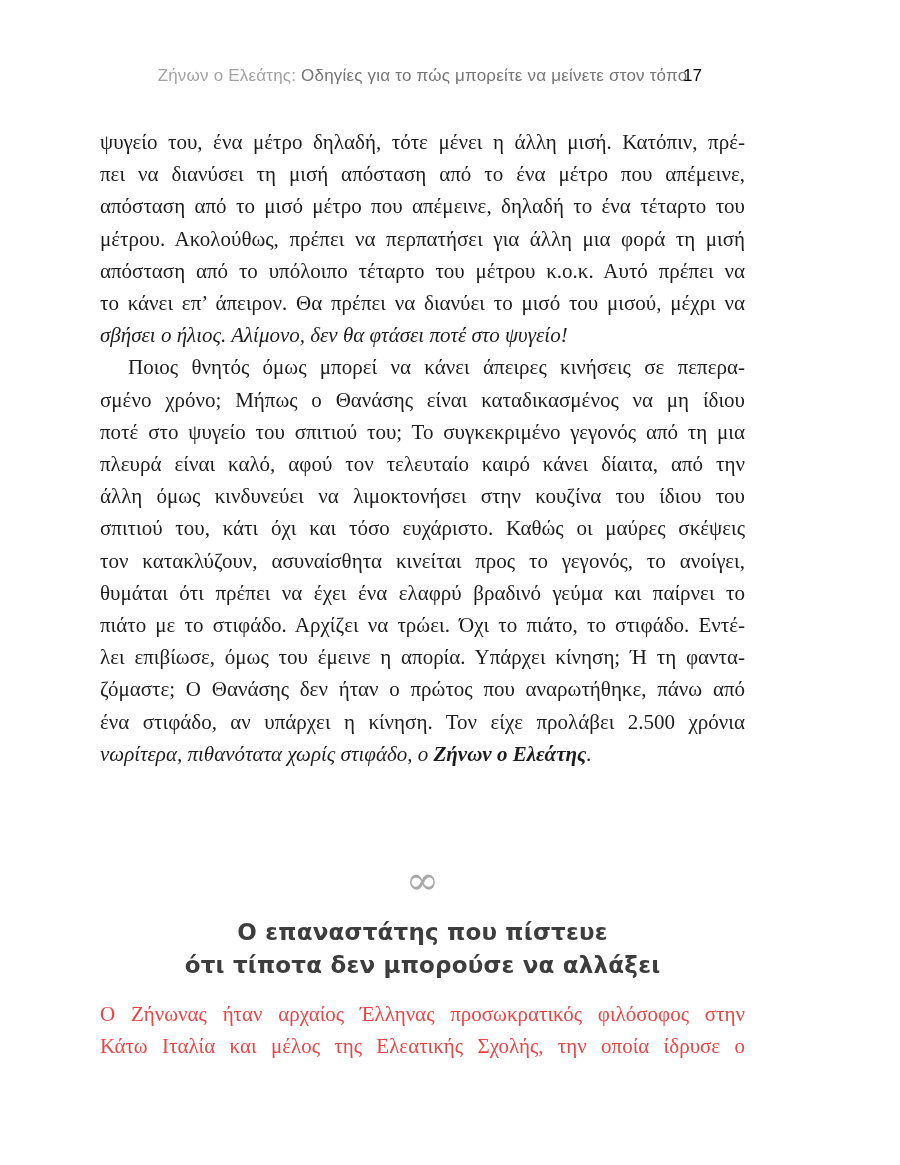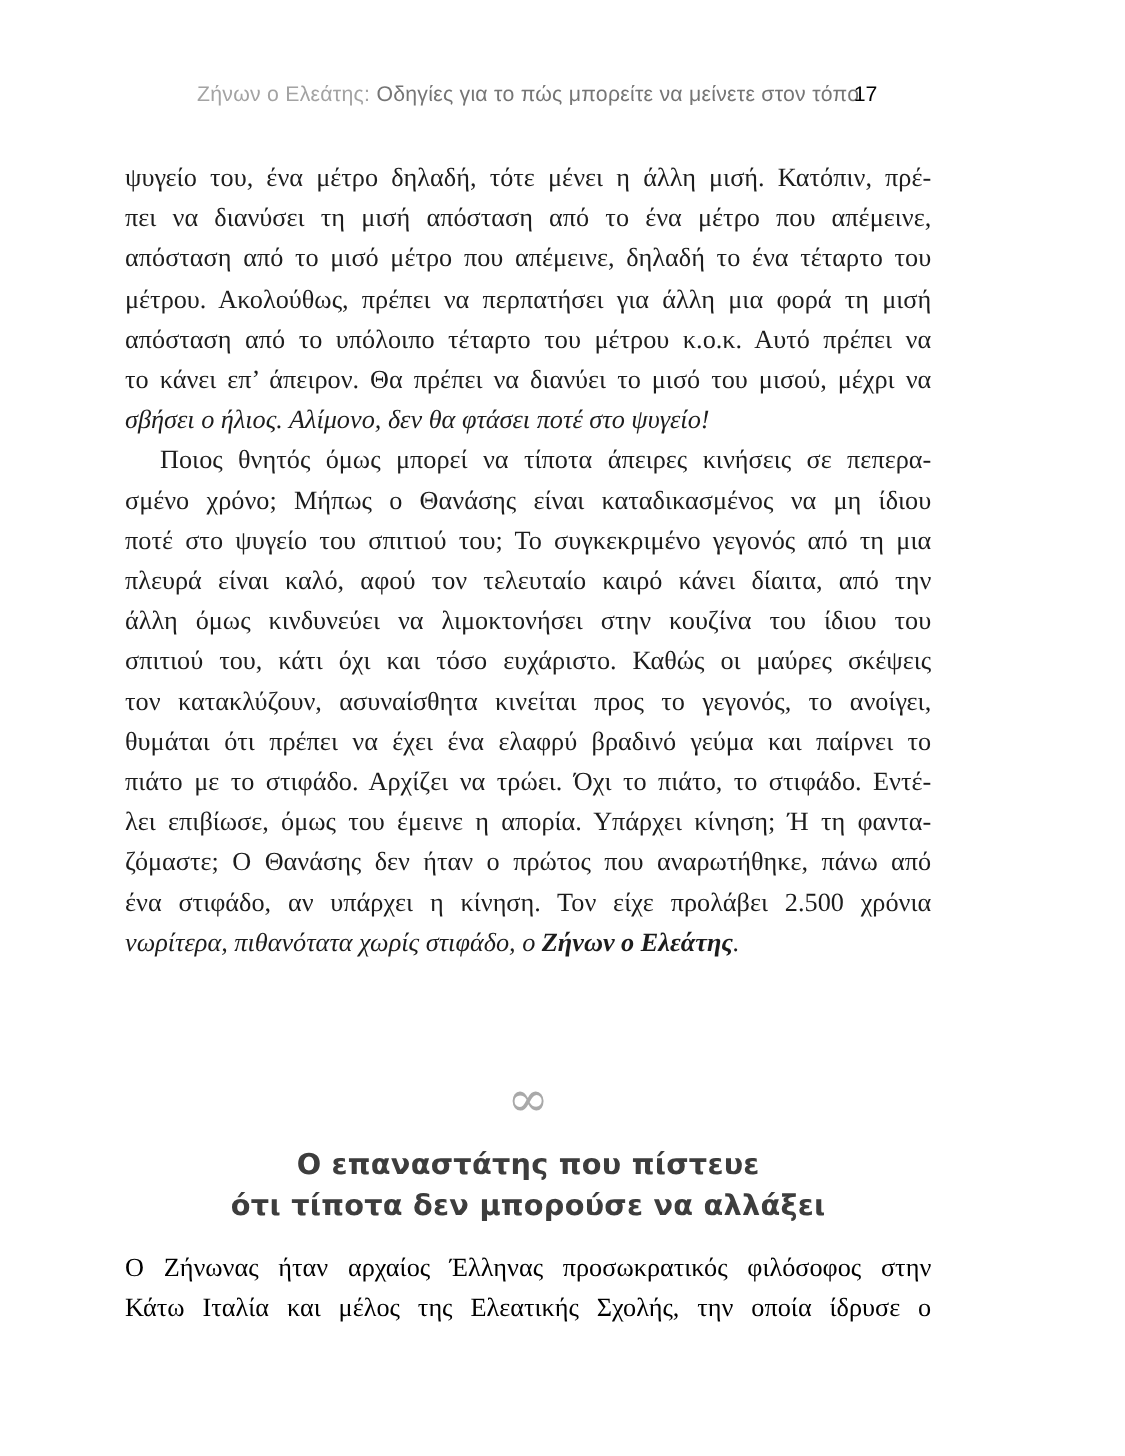--- a/index.html
+++ b/index.html
@@ -91,21 +91,21 @@
     text-align: center;
   }
   
   .closing-text {
     position: absolute;
     top: 998px;
     left: 100px;
     width: 645px;
     font-size: 21px;
     line-height: 32.2px;
-    color: #000000;
+    color: #ef4444;
   }
   .closing-text .line {
     text-align: justify;
     text-align-last: justify;
   }
 </style>
 </head>
 <body>
 
 <div id="page">
@@ -118,21 +118,21 @@
   <div class="folio">17</div>
 
   <div class="body-text">
       <div class="line">ψυγείο του, ένα μέτρο δηλαδή, τότε μένει η άλλη μισή. Κατόπιν, πρέ-</div>
       <div class="line">πει να διανύσει τη μισή απόσταση από το ένα μέτρο που απέμεινε,</div>
       <div class="line">απόσταση από το μισό μέτρο που απέμεινε, δηλαδή το ένα τέταρτο του</div>
       <div class="line">μέτρου. Ακολούθως, πρέπει να περπατήσει για άλλη μια φορά τη μισή</div>
       <div class="line">απόσταση από το υπόλοιπο τέταρτο του μέτρου κ.ο.κ. Αυτό πρέπει να</div>
       <div class="line">το κάνει επ’ άπειρον. Θα πρέπει να διανύει το μισό του μισού, μέχρι να</div>
       <div class="line last">σβήσει ο ήλιος. Αλίμονο, δεν θα φτάσει ποτέ στο ψυγείο!</div>
-      <div class="line indent">Ποιος θνητός όμως μπορεί να τίποτα άπειρες κινήσεις σε πεπερα-</div>
+      <div class="line indent">Ποιος θνητός όμως μπορεί να κάνει άπειρες κινήσεις σε πεπερα-</div>
       <div class="line">σμένο χρόνο; Μήπως ο Θανάσης είναι καταδικασμένος να μη ίδιου</div>
       <div class="line">ποτέ στο ψυγείο του σπιτιού του; Το συγκεκριμένο γεγονός από τη μια</div>
       <div class="line">πλευρά είναι καλό, αφού τον τελευταίο καιρό κάνει δίαιτα, από την</div>
       <div class="line">άλλη όμως κινδυνεύει να λιμοκτονήσει στην κουζίνα του ίδιου του</div>
       <div class="line">σπιτιού του, κάτι όχι και τόσο ευχάριστο. Καθώς οι μαύρες σκέψεις</div>
       <div class="line">τον κατακλύζουν, ασυναίσθητα κινείται προς το γεγονός, το ανοίγει,</div>
       <div class="line">θυμάται ότι πρέπει να έχει ένα ελαφρύ βραδινό γεύμα και παίρνει το</div>
       <div class="line">πιάτο με το στιφάδο. Αρχίζει να τρώει. Όχι το πιάτο, το στιφάδο. Εντέ-</div>
       <div class="line">λει επιβίωσε, όμως του έμεινε η απορία. Υπάρχει κίνηση; Ή τη φαντα-</div>
       <div class="line">ζόμαστε; Ο Θανάσης δεν ήταν ο πρώτος που αναρωτήθηκε, πάνω από</div>

